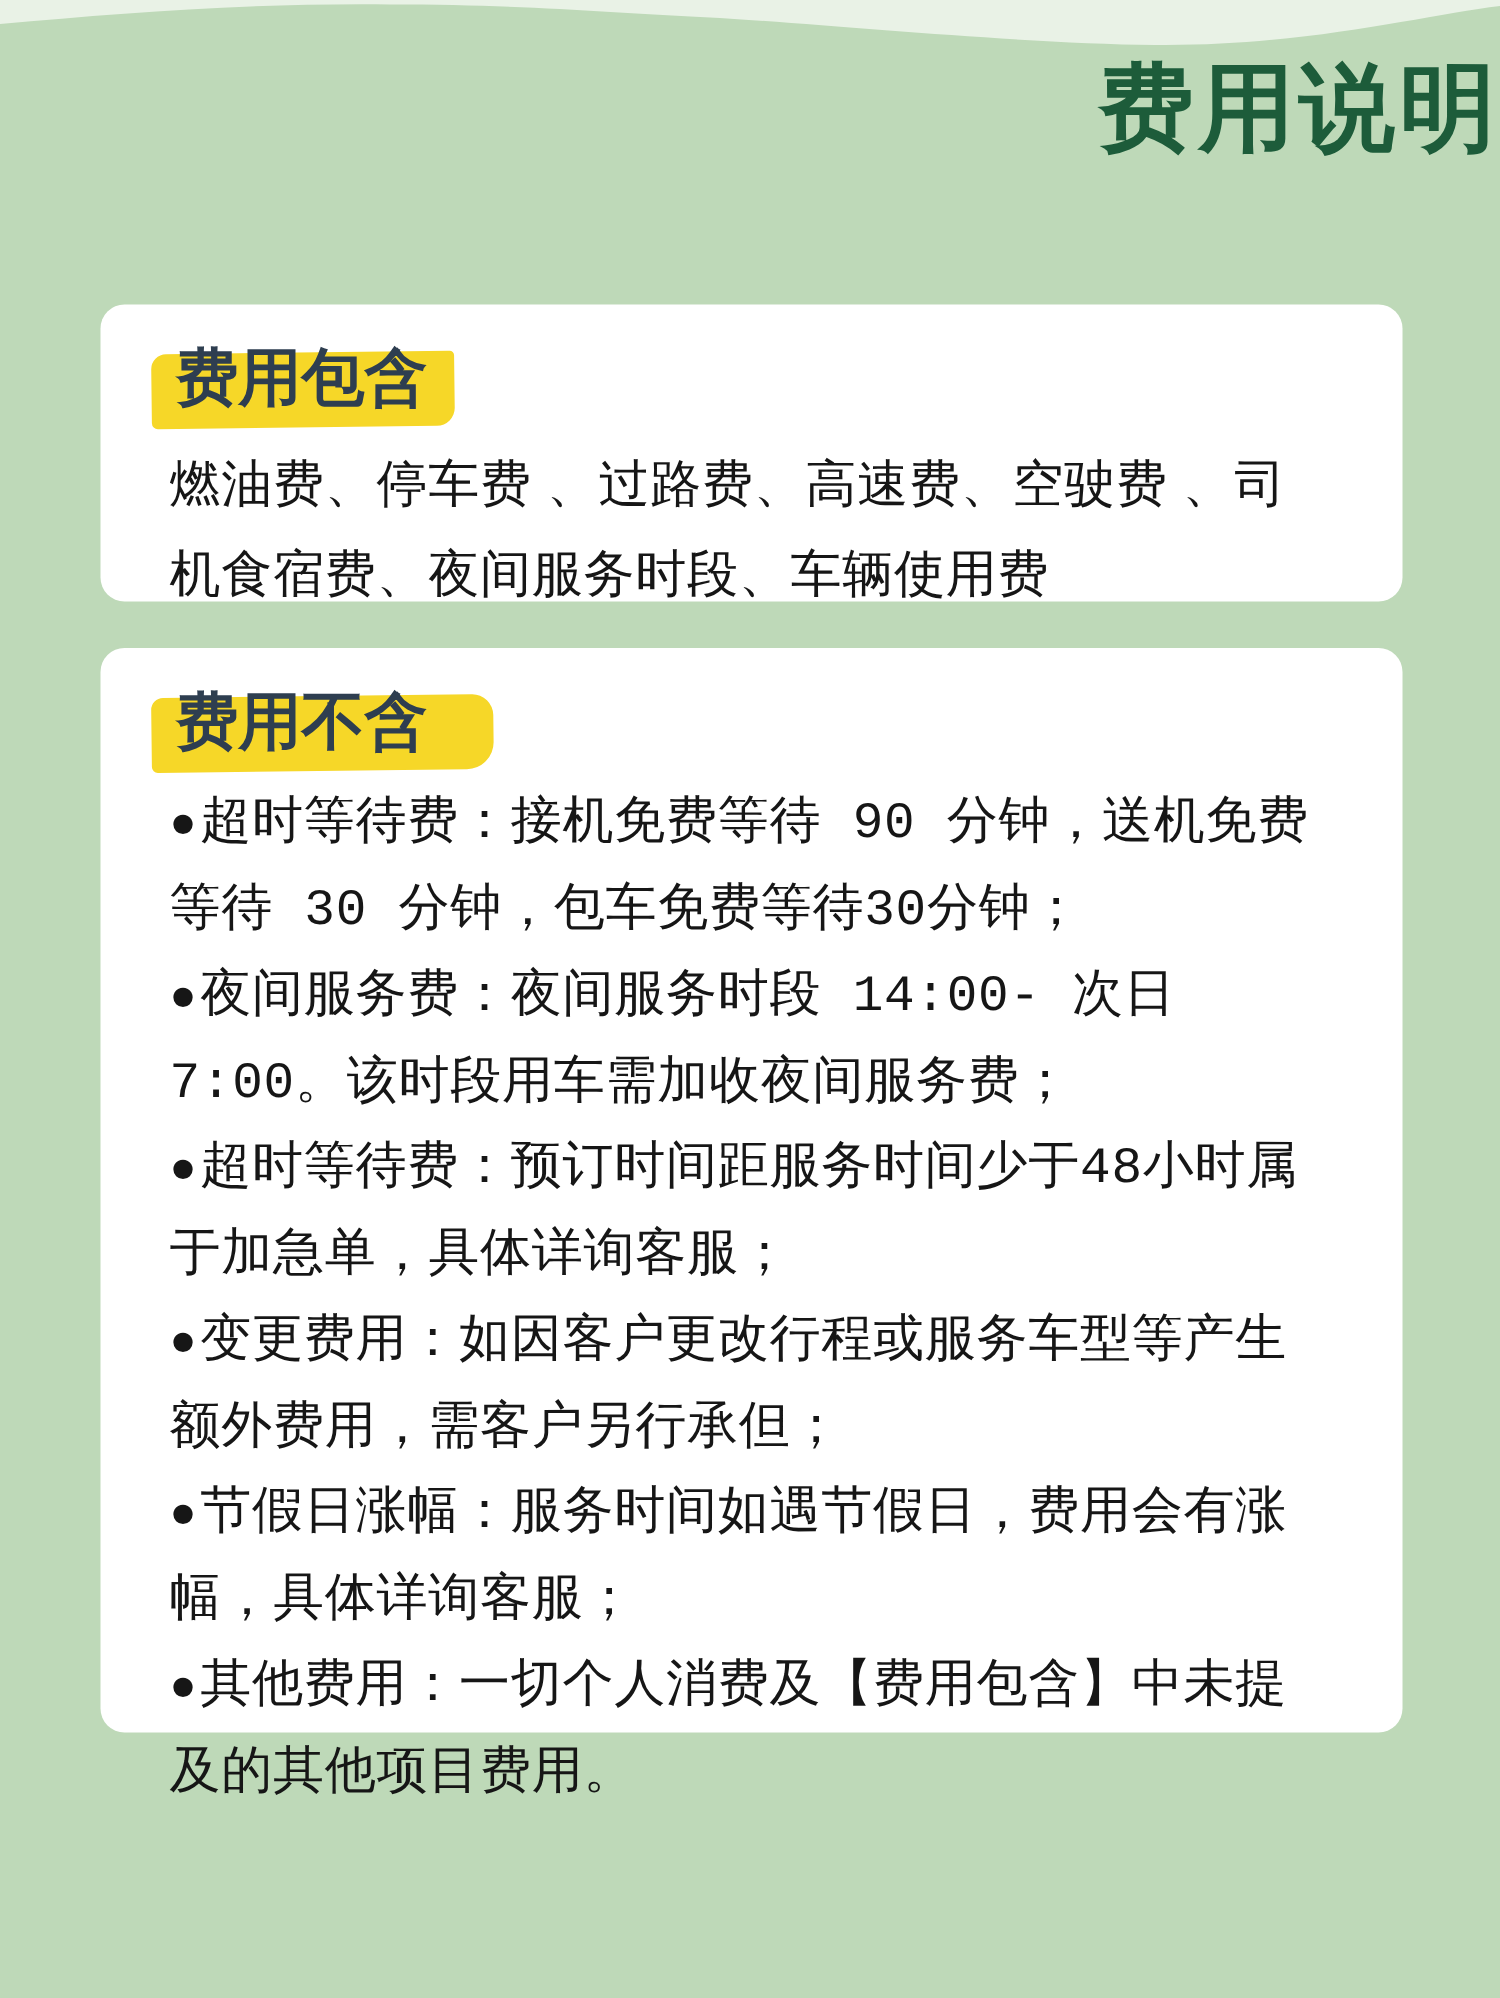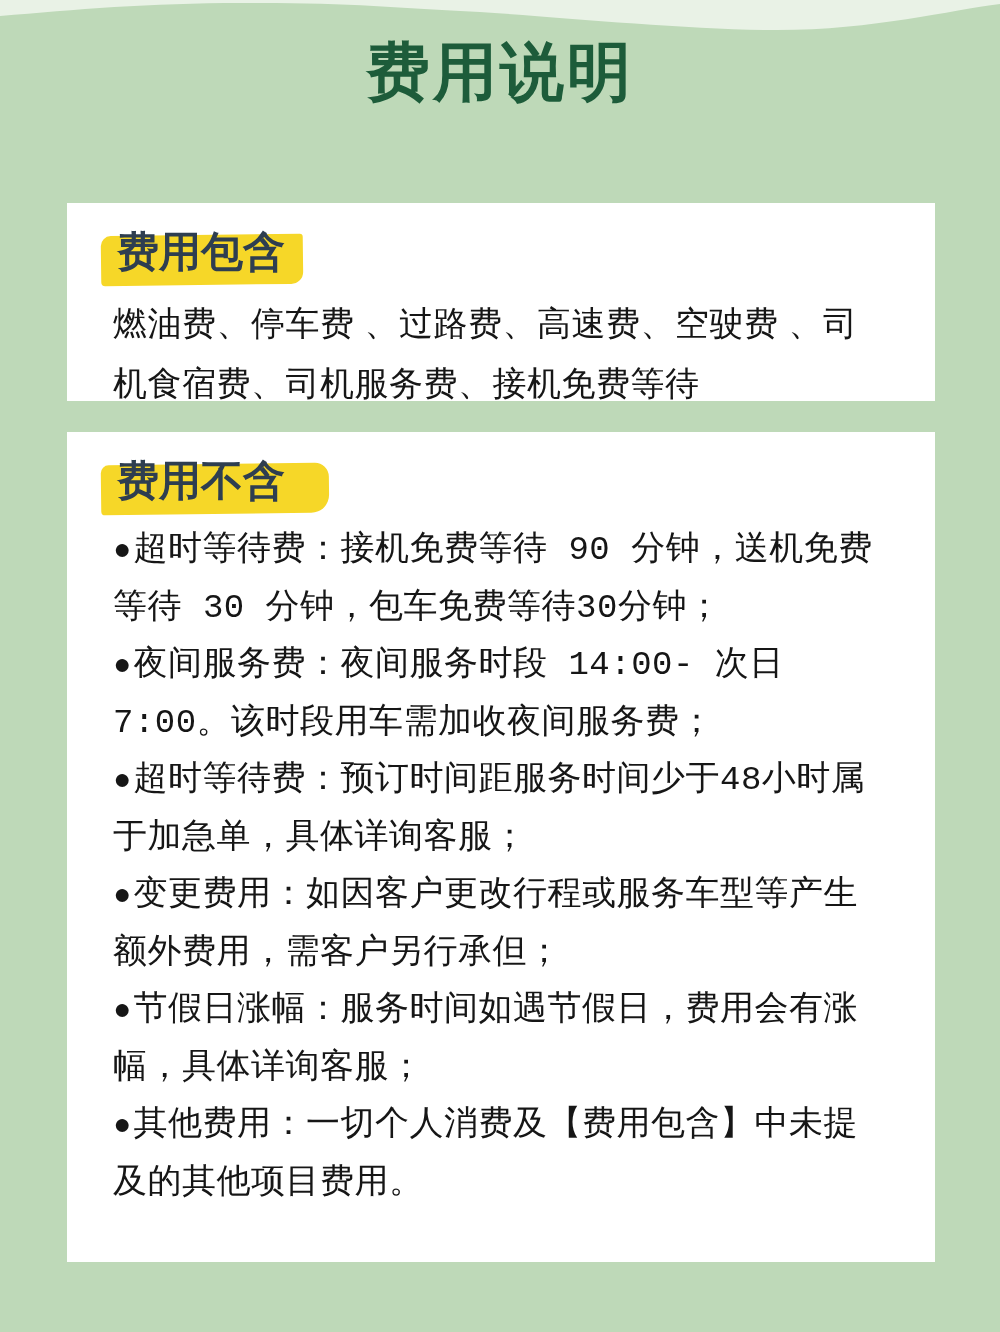--- a/index.html
+++ b/index.html
@@ -10,40 +10,40 @@
     overflow:hidden;
     font-family:"Liberation Sans","DejaVu Sans",sans-serif;
   }
   .wave {
     position:absolute; top:0; left:0;
     width:1000px; height:70px;
     display:block;
   }
   .header {
     position:absolute; top:40px; left:0; width:1000px;
-    text-align:center;
+    text-align:right;
   }
   .title {
     font-size:64px; font-weight:bold;
     color:#1d5c3a; letter-spacing:3px;
     margin:0; line-height:1.0;
   }
   .subtitle {
     font-size:30px; color:#2f7a50;
     letter-spacing:3px; margin-top:10px;
     font-weight:bold;
   }
   .card {
     position:absolute; left:67px; width:868px;
-    background:#ffffff; border-radius:0;
+    background:#ffffff; border-radius:16px;
     box-sizing:border-box;
     padding:24px 46px;
   }
   .card-included { top:203px; height:198px; }
-  .card-excluded { top:432px; height:830px; }
+  .card-excluded { top:432px; height:723px; }
   .hl {
     position:relative; display:inline-block;
     font-size:42px; font-weight:bold; color:#2e3e50;
     line-height:1.2; z-index:0; padding:0 4px;
   }
   .hl::before {
     content:""; position:absolute; z-index:-1;
     left:-12px; right:-14px; top:16%; bottom:-16%;
     background:#f6d728;
     border-radius:10px 3px 12px 4px;
@@ -71,21 +71,21 @@
   <svg class="wave" viewBox="0 0 1000 70" preserveAspectRatio="none" aria-hidden="true">
     <path d="M0,0 L1000,0 L1000,4 C950,10 870,31 770,30 C680,29 560,17 480,12 C400,8 350,3 260,3 C160,2 80,9 0,16 Z" fill="#e9f2e6"></path>
   </svg>
 
   <div class="header">
     <div class="title">费用说明</div>
   </div>
 
   <div class="card card-included">
     <span class="hl">费用包含</span>
-    <p class="body-text">燃油费、停车费 、过路费、高速费、空驶费 、司机食宿费、司机服务费、接机免费等待</p>
+    <p class="body-text">燃油费、停车费 、过路费、高速费、空驶费 、司机食宿费、夜间服务时段、车辆使用费</p>
   </div>
 
   <div class="card card-excluded">
     <span class="hl hl-tail">费用不含</span>
     <ul class="bullet-list">
       <li><span class="dot">●</span><span>超时等待费：接机免费等待 90 分钟，送机免费等待 30 分钟，包车免费等待30分钟；</span></li>
       <li><span class="dot">●</span><span>夜间服务费：夜间服务时段 14:00- 次日 7:00。该时段用车需加收夜间服务费；</span></li>
       <li><span class="dot">●</span><span>超时等待费：预订时间距服务时间少于48小时属于加急单，具体详询客服；</span></li>
       <li><span class="dot">●</span><span>变更费用：如因客户更改行程或服务车型等产生额外费用，需客户另行承但；</span></li>
       <li><span class="dot">●</span><span>节假日涨幅：服务时间如遇节假日，费用会有涨幅，具体详询客服；</span></li>

